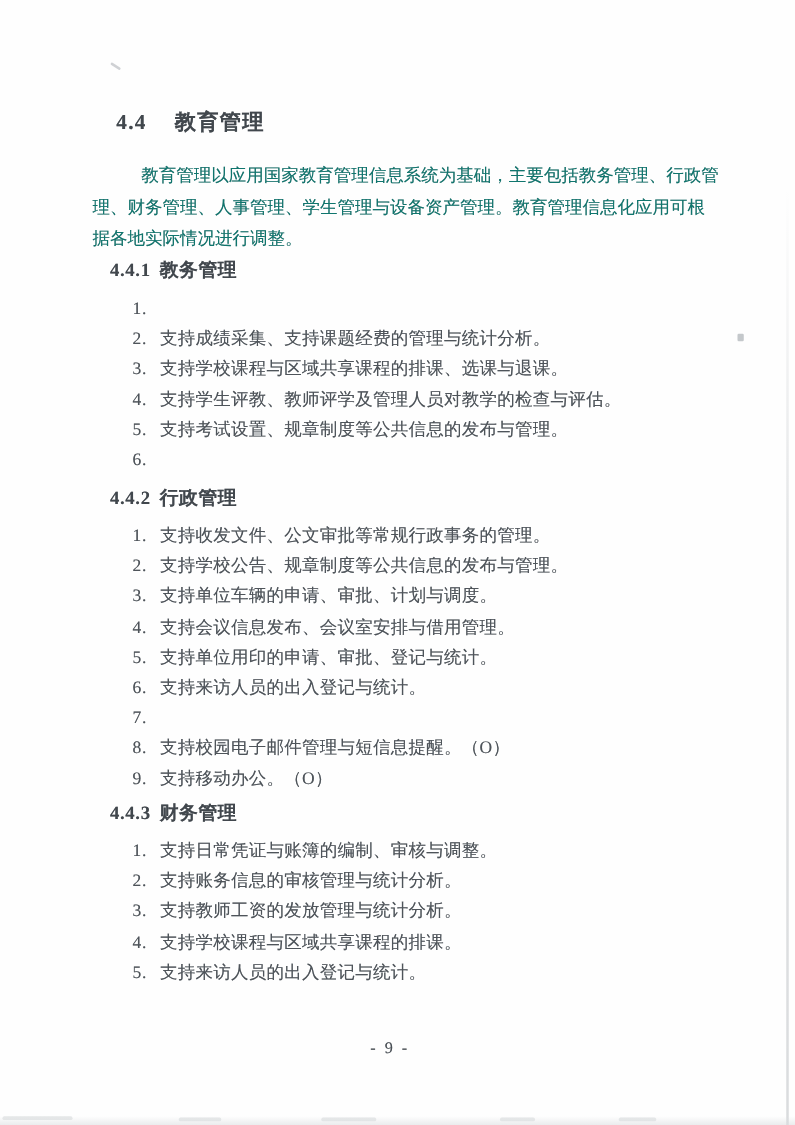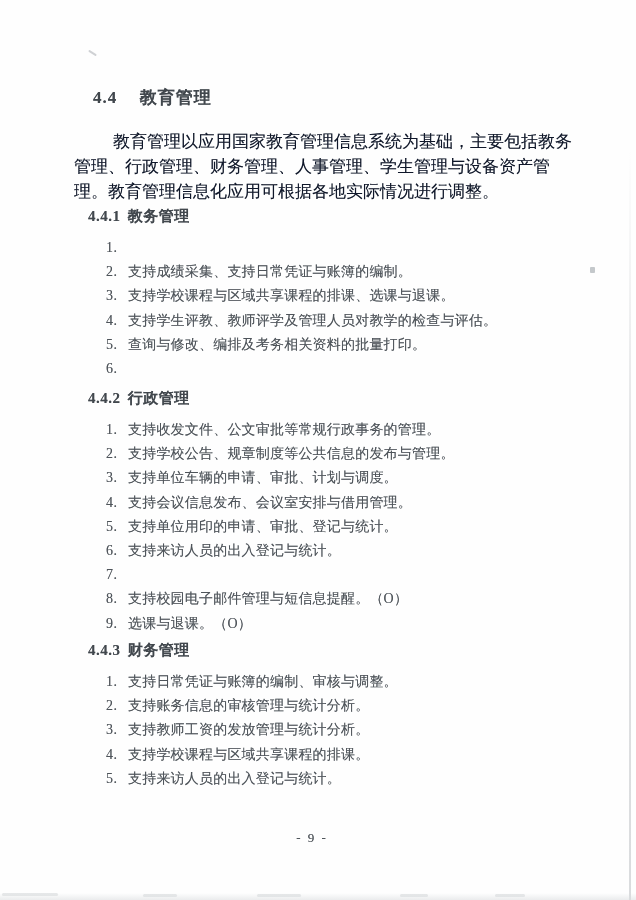--- a/index.html
+++ b/index.html
@@ -12,22 +12,22 @@
     color:#4e545a;
   }
   .h1{
     position:absolute;left:93px;top:86px;
     font-size:17px;font-weight:600;color:#41474d;
     letter-spacing:1px;word-spacing:6px;white-space:pre;
     text-shadow:0 0 0.5px rgba(65,71,77,.55);
   }
   .intro{
     position:absolute;left:74px;top:129px;width:502px;
-    font-size:17px;line-height:25.2px;text-indent:39px;
-    letter-spacing:0;color:#0f172a;
+    font-size:14px;line-height:25.2px;text-indent:39px;
+    letter-spacing:0;color:#0f766e;
     text-shadow:0 0 0.5px rgba(78,84,90,.5);
   }
   .sub{position:absolute;left:0;width:636px;}
   .sub-0{top:207px;} .sub-1{top:389px;} .sub-2{top:641px;}
   .sub-heading{
     position:absolute;left:88px;top:0;
     font-size:15px;font-weight:700;color:#41474d;
     letter-spacing:.5px;word-spacing:3px;white-space:pre;
     text-shadow:0 0 0.5px rgba(65,71,77,.5);
   }
@@ -83,33 +83,33 @@
 
   <div id="subsections">
       <div class="sub sub-0">
         <div class="sub-heading">4.4.1 教务管理</div>
         <div class="list">
           <div class="item">
             <span class="num">1.</span>
           </div>
           <div class="item">
             <span class="num">2.</span>
-            <span class="txt">支持成绩采集、支持日常凭证与账簿的编制。</span>
+            <span class="txt">支持成绩采集、支持课题经费的管理与统计分析。</span>
           </div>
           <div class="item">
             <span class="num">3.</span>
             <span class="txt">支持学校课程与区域共享课程的排课、选课与退课。</span>
           </div>
           <div class="item">
             <span class="num">4.</span>
             <span class="txt">支持学生评教、教师评学及管理人员对教学的检查与评估。</span>
           </div>
           <div class="item">
             <span class="num">5.</span>
-            <span class="txt">查询与修改、编排及考务相关资料的批量打印。</span>
+            <span class="txt">支持考试设置、规章制度等公共信息的发布与管理。</span>
           </div>
           <div class="item">
             <span class="num">6.</span>
           </div>
         </div>
       </div>
       <div class="sub sub-1">
         <div class="sub-heading">4.4.2 行政管理</div>
         <div class="list">
           <div class="item">
@@ -138,21 +138,21 @@
           </div>
           <div class="item">
             <span class="num">7.</span>
           </div>
           <div class="item">
             <span class="num">8.</span>
             <span class="txt">支持校园电子邮件管理与短信息提醒。（O）</span>
           </div>
           <div class="item">
             <span class="num">9.</span>
-            <span class="txt">选课与退课。（O）</span>
+            <span class="txt">支持移动办公。（O）</span>
           </div>
         </div>
       </div>
       <div class="sub sub-2">
         <div class="sub-heading">4.4.3 财务管理</div>
         <div class="list">
           <div class="item">
             <span class="num">1.</span>
             <span class="txt">支持日常凭证与账簿的编制、审核与调整。</span>
           </div>

